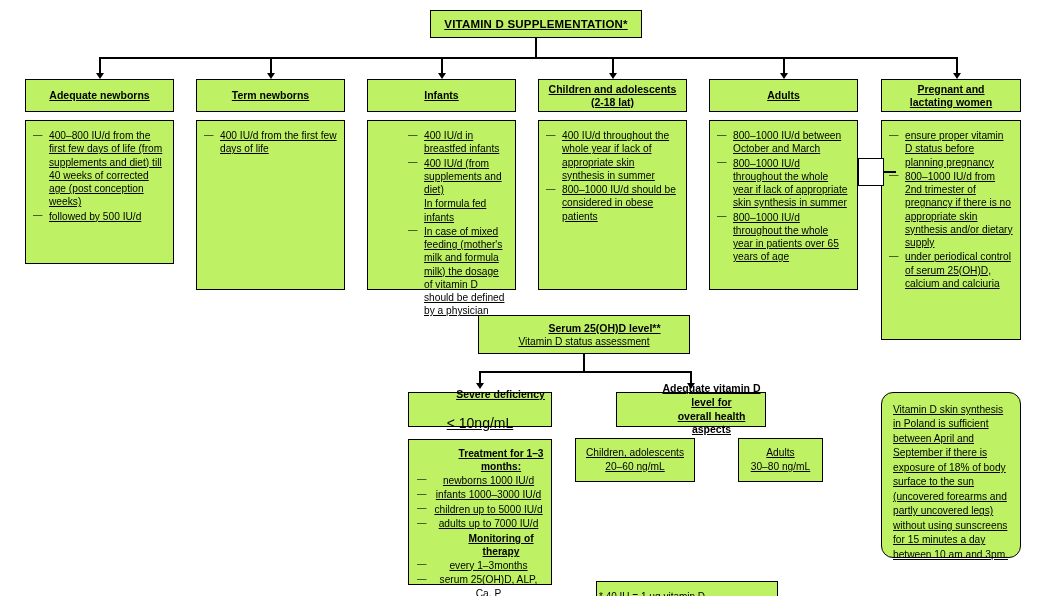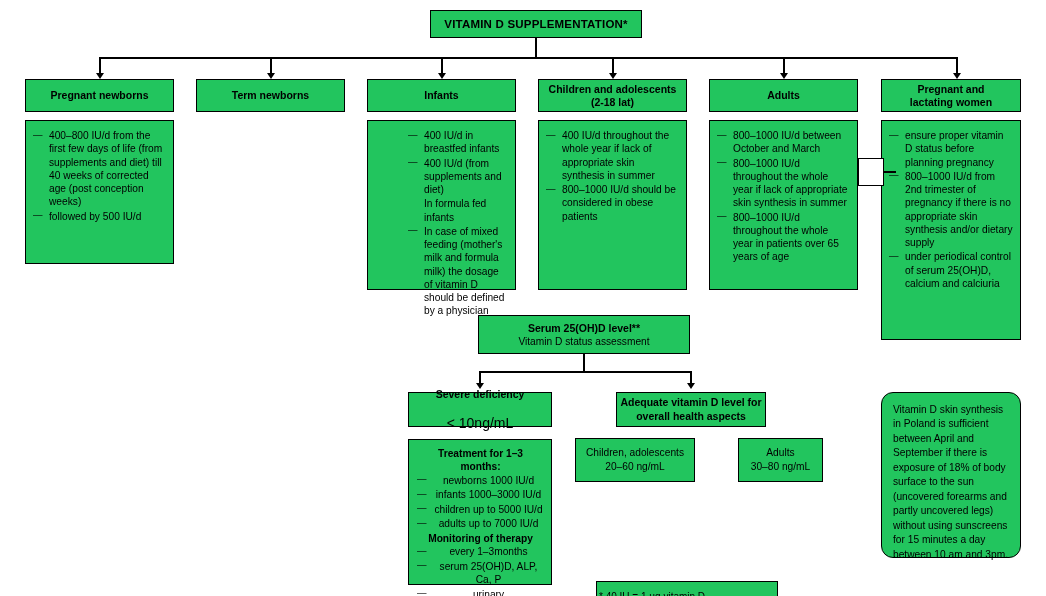--- a/index.html
+++ b/index.html
@@ -5,40 +5,40 @@
   html,body{margin:0;padding:0;}
   body{
     width:1046px;height:596px;background:#ffffff;
     font-family:"Liberation Sans", sans-serif;
     color:#000;position:relative;overflow:hidden;
   }
   #stage{position:absolute;left:0;top:0;width:1046px;height:596px;}
 
   .box{
     position:absolute;box-sizing:border-box;
-    border:1.5px solid #000;background:#22c55e;
+    border:1.5px solid #000;background:#bef264;text-decoration:underline;
   }
   .hdr{
     display:flex;align-items:center;justify-content:center;
     text-align:center;font-weight:bold;line-height:1.22;
   }
   .title-box{font-size:11.5px;letter-spacing:.2px;}
   .cat-hdr{font-size:10.5px;}
   .body-box{padding:8px 7px 6px 7px;font-size:10.2px;line-height:1.30;}
 
   ul.dash{list-style:none;margin:0;padding:0;}
   ul.dash>li{
     position:relative;padding-left:16px;margin:0 0 1px 0;
   }
   ul.dash>li:before{
     content:"\2014";position:absolute;left:0;top:-0.5px;font-size:9.5px;
   }
   ul.dash>li.nodash{padding-left:16px;}
   ul.dash>li.nodash:before{content:"";}
-  .bold{font-weight:bold;}
+  .bold{font-weight:bold;margin-left:41px;}
 
   
   .vline{position:absolute;width:1.5px;background:#000;}
   .hline{position:absolute;height:1.5px;background:#000;}
   .arrow{
     position:absolute;width:0;height:0;
     border-left:4px solid transparent;border-right:4px solid transparent;
     border-top:6px solid #000;
   }
   .note-box{padding:10px 11px;font-size:10.2px;line-height:1.42;border-radius:12px;}
@@ -65,21 +65,21 @@
   <div class="vline" style="left:441px;top:57px;height:17px;"></div>
   <div class="arrow" style="left:438px;top:73px;"></div>
   <div class="vline" style="left:612px;top:57px;height:17px;"></div>
   <div class="arrow" style="left:609px;top:73px;"></div>
   <div class="vline" style="left:783px;top:57px;height:17px;"></div>
   <div class="arrow" style="left:780px;top:73px;"></div>
   <div class="vline" style="left:956px;top:57px;height:17px;"></div>
   <div class="arrow" style="left:953px;top:73px;"></div>
 
   <div class="box hdr cat-hdr" style="left:25px;top:79px;width:149px;height:33px;">
-    <div><span>Pregnant newborns</span></div>
+    <div><span>Adequate newborns</span></div>
   </div>
   <div class="box hdr cat-hdr" style="left:196px;top:79px;width:149px;height:33px;">
     <div><span>Term newborns</span></div>
   </div>
   <div class="box hdr cat-hdr" style="left:367px;top:79px;width:149px;height:33px;">
     <div><span>Infants</span></div>
   </div>
   <div class="box hdr cat-hdr" style="left:538px;top:79px;width:149px;height:33px;">
     <div>
       <span>Children and adolescents</span><br>
@@ -96,20 +96,25 @@
     </div>
   </div>
 
   <div class="box body-box" style="left:25px;top:120px;width:149px;height:144px;">
     <ul class="dash">
       <li>400–800 IU/d from the first few days of life (from supplements and diet) till 40 weeks of corrected age (post conception weeks)</li>
       <li>followed by 500 IU/d</li>
     </ul>
   </div>
 
+  <div class="box body-box" style="left:196px;top:120px;width:149px;height:170px;">
+    <ul class="dash">
+      <li>400 IU/d from the first few days of life</li>
+    </ul>
+  </div>
 
   <div class="box body-box" style="left:367px;top:120px;width:149px;height:170px;padding-left:40px;">
     <ul class="dash">
       <li>400 IU/d in breastfed infants</li>
       <li>400 IU/d (from supplements and diet)</li>
       <li class="nodash">In formula fed infants</li>
       <li>In case of mixed feeding (mother's milk and formula milk) the dosage of vitamin D should be defined by a physician</li>
     </ul>
   </div>
 

